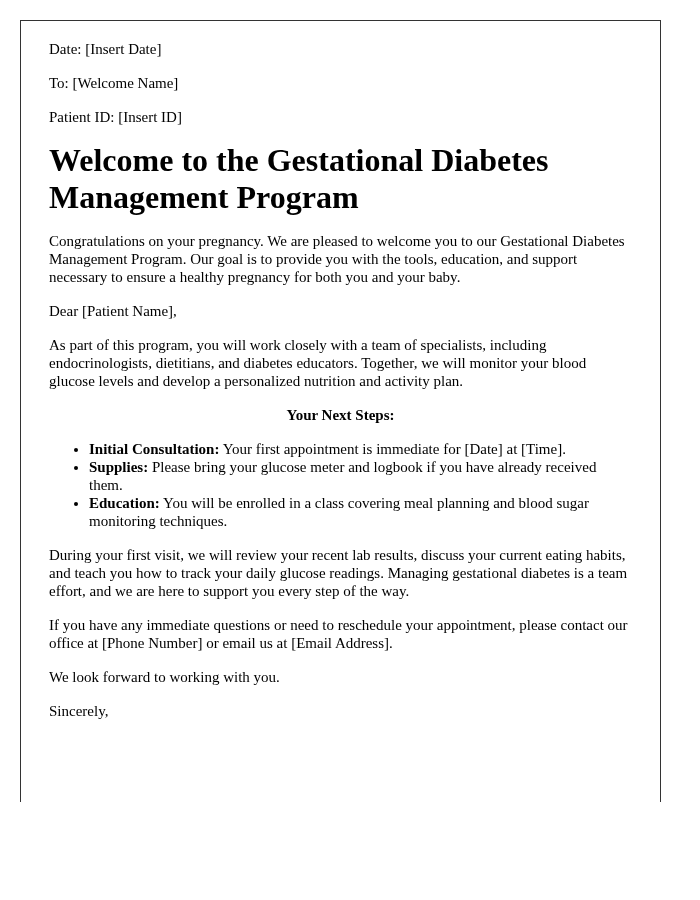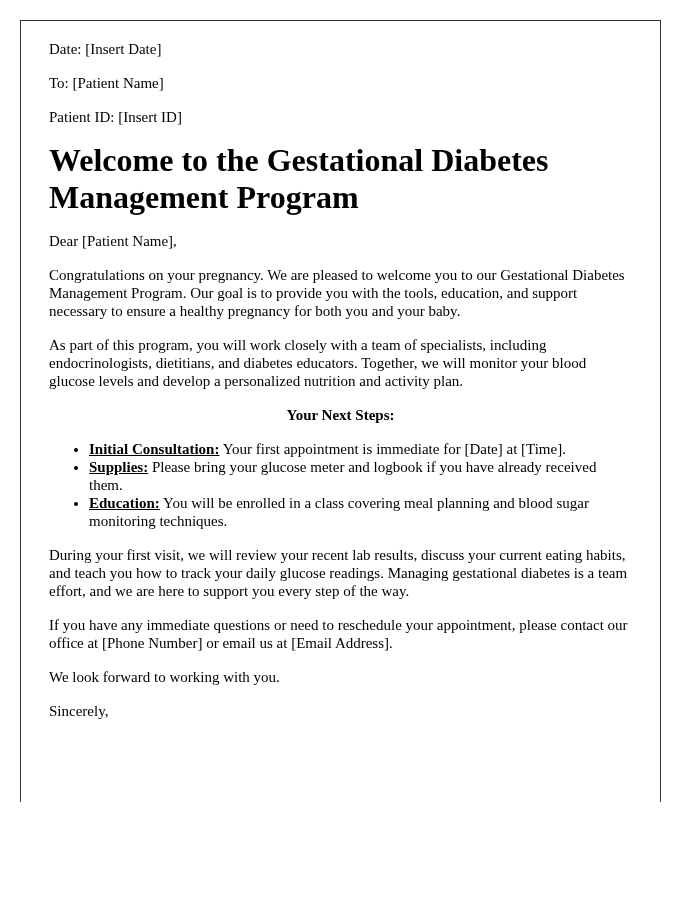--- a/index.html
+++ b/index.html
@@ -53,38 +53,37 @@
     ul.steps {
       margin: 0 0 16px 0;
       padding-left: 40px;
     }
     ul.steps li {
       margin: 0;
       padding: 0;
     }
     ul.steps li strong {
       font-weight: bold;
-      text-decoration: underline;
     }
   </style>
 </head>
 <body>
 
 <div class="viewport">
   <div class="letter">
 
     <p class="meta-line">Date: [Insert Date]</p>
-    <p class="meta-line">To: [Patient Name]</p>
+    <p class="meta-line">To: [Welcome Name]</p>
     <p class="meta-line">Patient ID: [Insert ID]</p>
 
     <h1 class="title">Welcome to the Gestational Diabetes Management Program</h1>
 
+    <p>Congratulations on your pregnancy. We are pleased to welcome you to our Gestational Diabetes Management Program. Our goal is to provide you with the tools, education, and support necessary to ensure a healthy pregnancy for both you and your baby.</p>
+
     <p>Dear [Patient Name],</p>
-
-    <p>Congratulations on your pregnancy. We are pleased to welcome you to our Gestational Diabetes Management Program. Our goal is to provide you with the tools, education, and support necessary to ensure a healthy pregnancy for both you and your baby.</p>
 
     <p>As part of this program, you will work closely with a team of specialists, including endocrinologists, dietitians, and diabetes educators. Together, we will monitor your blood glucose levels and develop a personalized nutrition and activity plan.</p>
 
     <p class="section-heading">Your Next Steps:</p>
 
     <ul class="steps">
       <li><strong>Initial Consultation:</strong><span> Your first appointment is immediate for [Date] at [Time].</span></li>
       <li><strong>Supplies:</strong><span> Please bring your glucose meter and logbook if you have already received them.</span></li>
       <li><strong>Education:</strong><span> You will be enrolled in a class covering meal planning and blood sugar monitoring techniques.</span></li>
     </ul>

